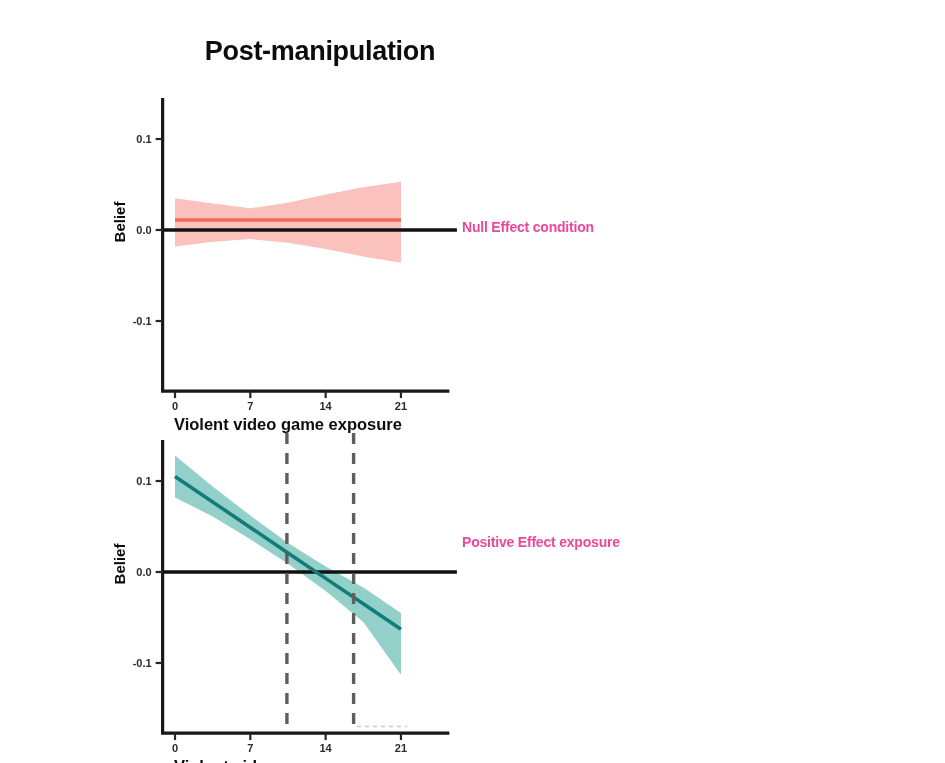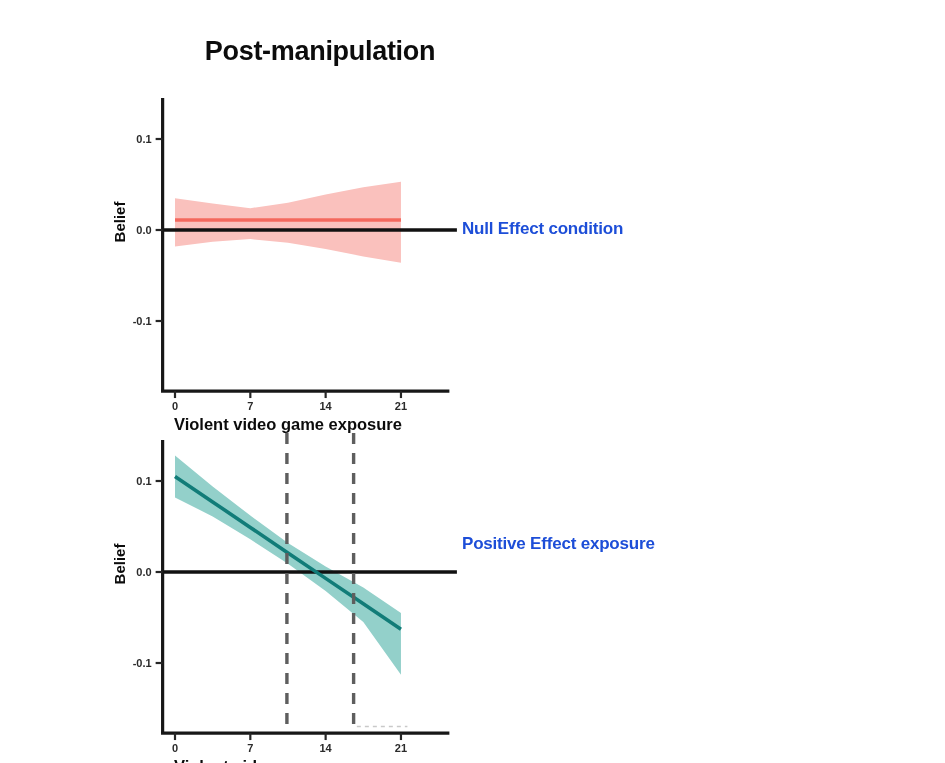--- a/index.html
+++ b/index.html
@@ -32,23 +32,23 @@
     letter-spacing: -0.3px;
   }
   .panel {
     position: absolute;
   }
   #panel-top { left: 100px; top: 70px; width: 350px; height: 345px; }
   #panel-bottom { left: 100px; top: 412px; width: 350px; height: 345px; }
 
   .cond-label {
     position: absolute;
-    font-size: 17px;
+    font-size: 14px;
     font-weight: bold;
-    color: #1d4ed8;
+    color: #ec4899;
     white-space: nowrap;
     letter-spacing: -0.2px;
   }
   #label-null { left: 462px; top: 219px; }
   #label-positive { left: 462px; top: 534px; }
 
   svg { display: block; overflow: visible; }
   .axis-line { stroke: #171717; stroke-width: 3.2; stroke-linecap: butt; }
   .zero-line { stroke: #111111; stroke-width: 3.4; }
   .tick-mark { stroke: #262626; stroke-width: 2.2; }

